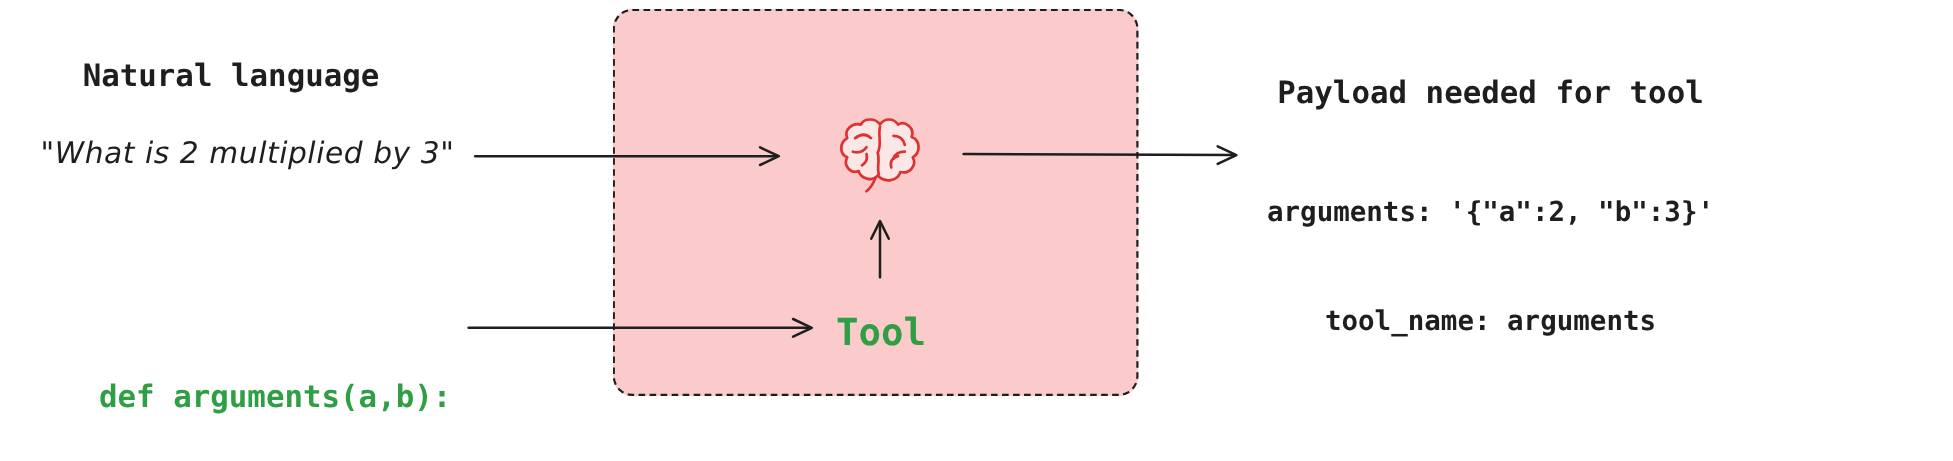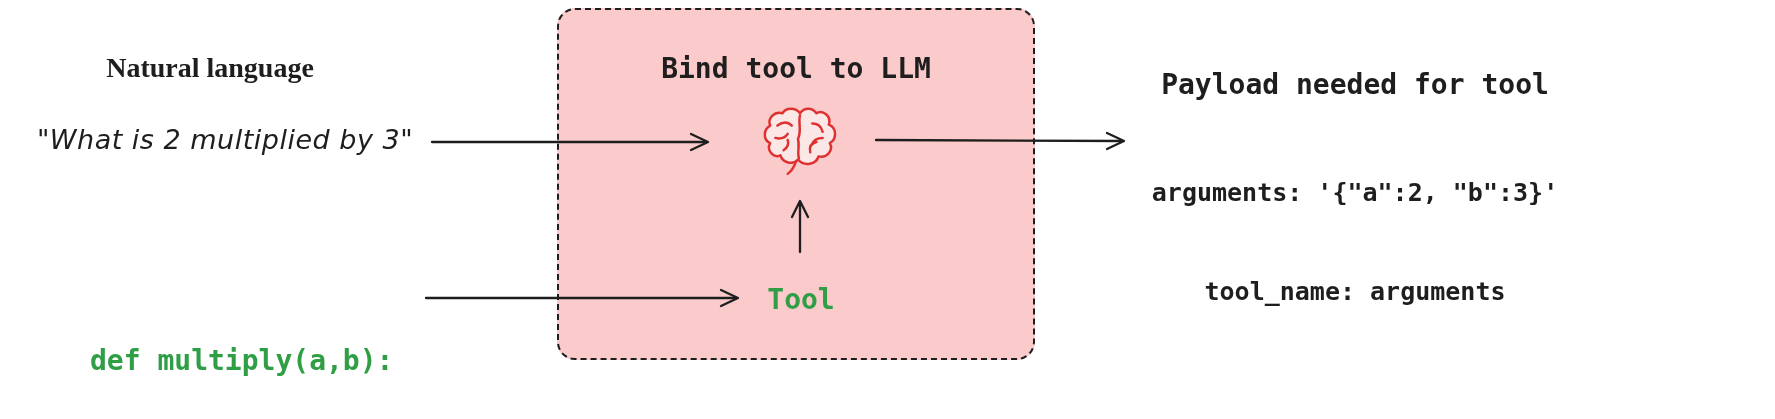--- a/index.html
+++ b/index.html
@@ -58,21 +58,21 @@
     top: 8px;
     width: 478px;
     height: 352px;
     background: #fbcaca;
     border: 2.5px dashed #1e1e1e;
     border-radius: 18px;
     box-sizing: border-box;
   }
 
   .tool-label {
-    font-size: 28px;
+    font-size: 34px;
     font-weight: 700;
     color: #2f9e44;
     text-align: center;
   }
 
   .arrow-layer {
     left: 0;
     top: 0;
     width: 1775px;
     height: 419px;
@@ -86,30 +86,29 @@
     height: 76px;
   }
 </style>
 </head>
 <body>
 
 <div class="canvas">
 
   <div class="abs bind-box"></div>
 
-  <div class="abs heading" style="left:40px; top:52px; width:340px;font-family:Liberation Serif, serif;">Natural language</div>
+  <div class="abs heading" style="left:40px; top:52px; width:340px;">Natural language</div>
 
   <div class="abs handwritten" style="left:20px; top:124px; width:410px;">"What is 2 multiplied by 3"</div>
 
   <div class="abs code" style="left:90px; top:268px;">
-    <div>def multiply(a,b):</div>
+    <div>def arguments(a,b):</div>
     
   </div>
 
-  <div class="abs heading" style="left:596px; top:52px; width:400px;">Bind tool to LLM</div>
 
   <div class="abs brain-wrap">
     <svg width="84" height="76" viewBox="0 0 80 74" fill="none" stroke="#e03131" stroke-width="2.4" stroke-linecap="round" stroke-linejoin="round">
       <path fill="#fce7e7" d="M40 10 C36 4 26 4 23 10 C15 8 8 15 11 22 C4 26 4 36 11 39 C7 46 14 54 21 51 C23 58 33 61 38 55 C44 62 56 60 58 52 C66 54 73 46 69 39 C76 35 76 24 68 21 C71 13 62 6 56 10 C52 4 44 4 40 10 Z"></path>
       <path d="M40 12 C38 20 42 27 38 35 C40 42 37 48 39 54"></path>
       <path d="M18 22 q8 -6 14 0"></path>
       <path d="M16 34 q8 2 12 -4"></path>
       <path d="M24 46 q6 -4 4 -10"></path>
       <path d="M52 20 q8 0 10 8"></path>
       <path d="M62 34 q-8 0 -10 6"></path>

